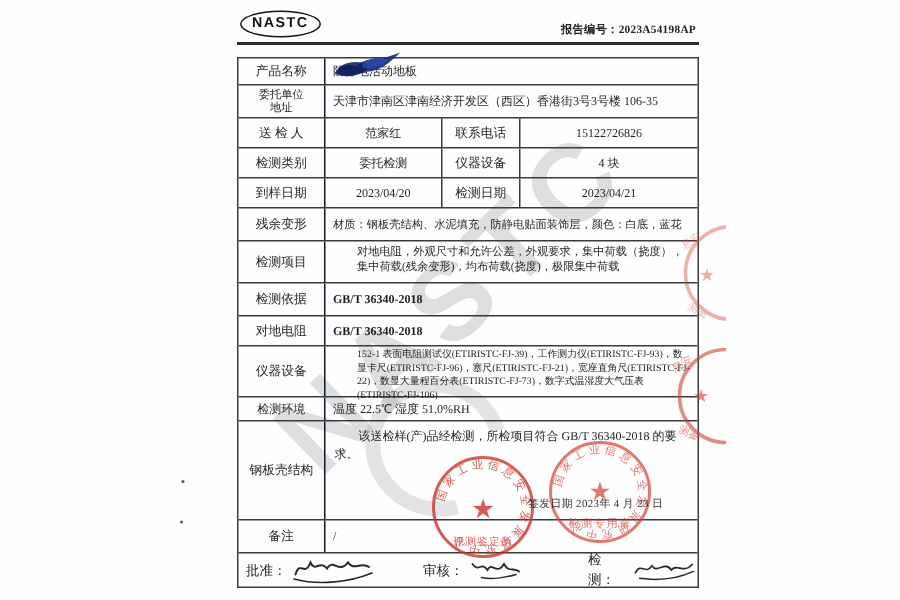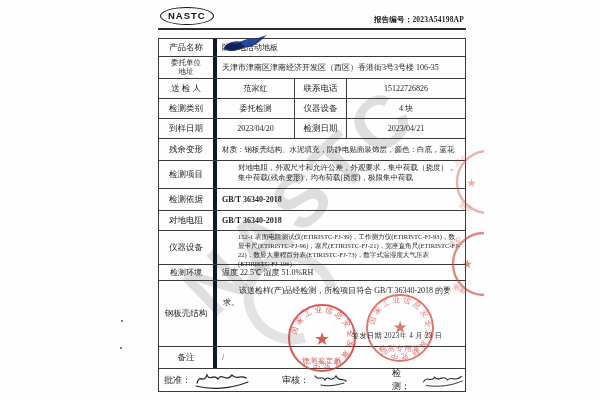--- a/index.html
+++ b/index.html
@@ -45,21 +45,21 @@
   }
 
   
   .tbl {
     position: absolute; left: 158px; top: 38px; width: 308px;
     border: 1px solid #3a3a3a; background: transparent;
   }
   .row { display: flex; border-bottom: 1px solid #3a3a3a; align-items: stretch; }
   .row:last-child { border-bottom: none; }
   .cl {
-    width: 58px; flex: none; border-right: 4px solid #0f172a;
+    width: 58px; flex: none; border-right: 1px solid #0f172a;
     display: flex; flex-direction: column; align-items: center; justify-content: center;
     text-align: center; font-size: 8.5px; line-height: 1.15; padding: 1px;
   }
   .cv { flex: 1; display: flex; align-items: center; padding: 1px 5px; font-size: 8px; }
   .cv.multi { align-items: flex-start; padding-top: 2px; display: block; line-height: 1.35; margin-left: 16px; }
   .c3 {
     width: 53px; flex: none; border-left: 1px solid #3a3a3a; border-right: 1px solid #3a3a3a;
     display: flex; align-items: center; justify-content: center; font-size: 8.5px;
   }
   .c2 { width: 77px; flex: none; display: flex; align-items: center; justify-content: center; font-size: 8px; }

